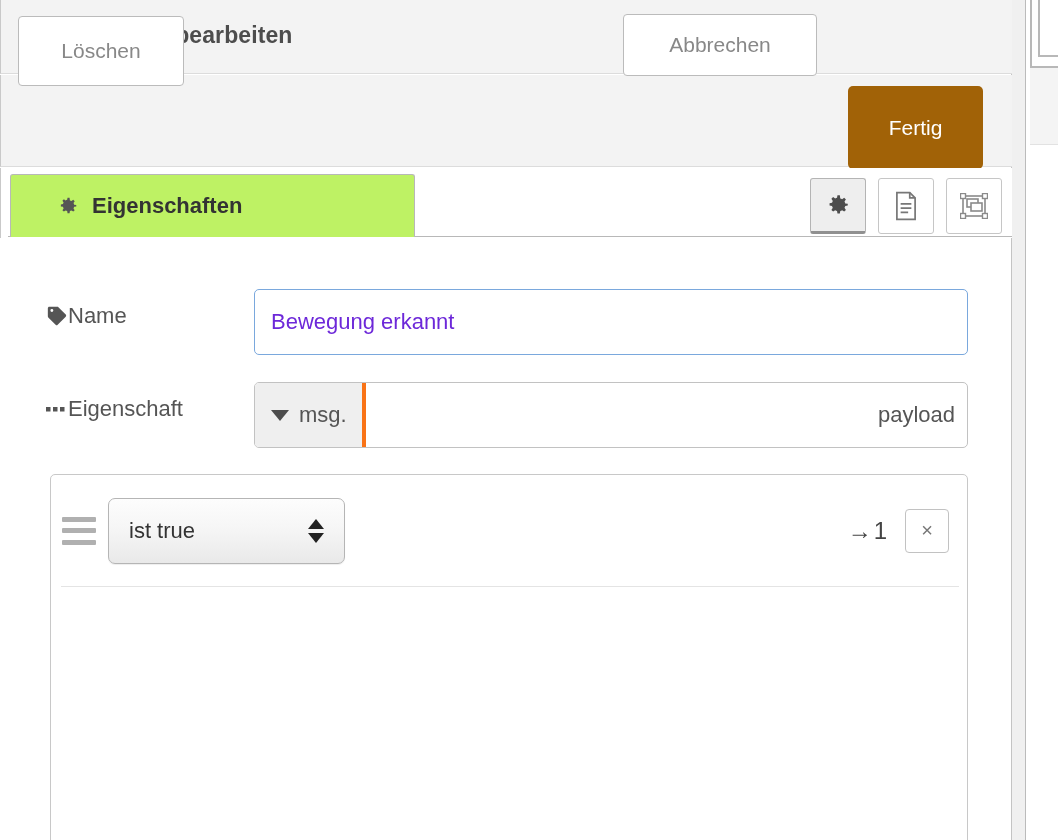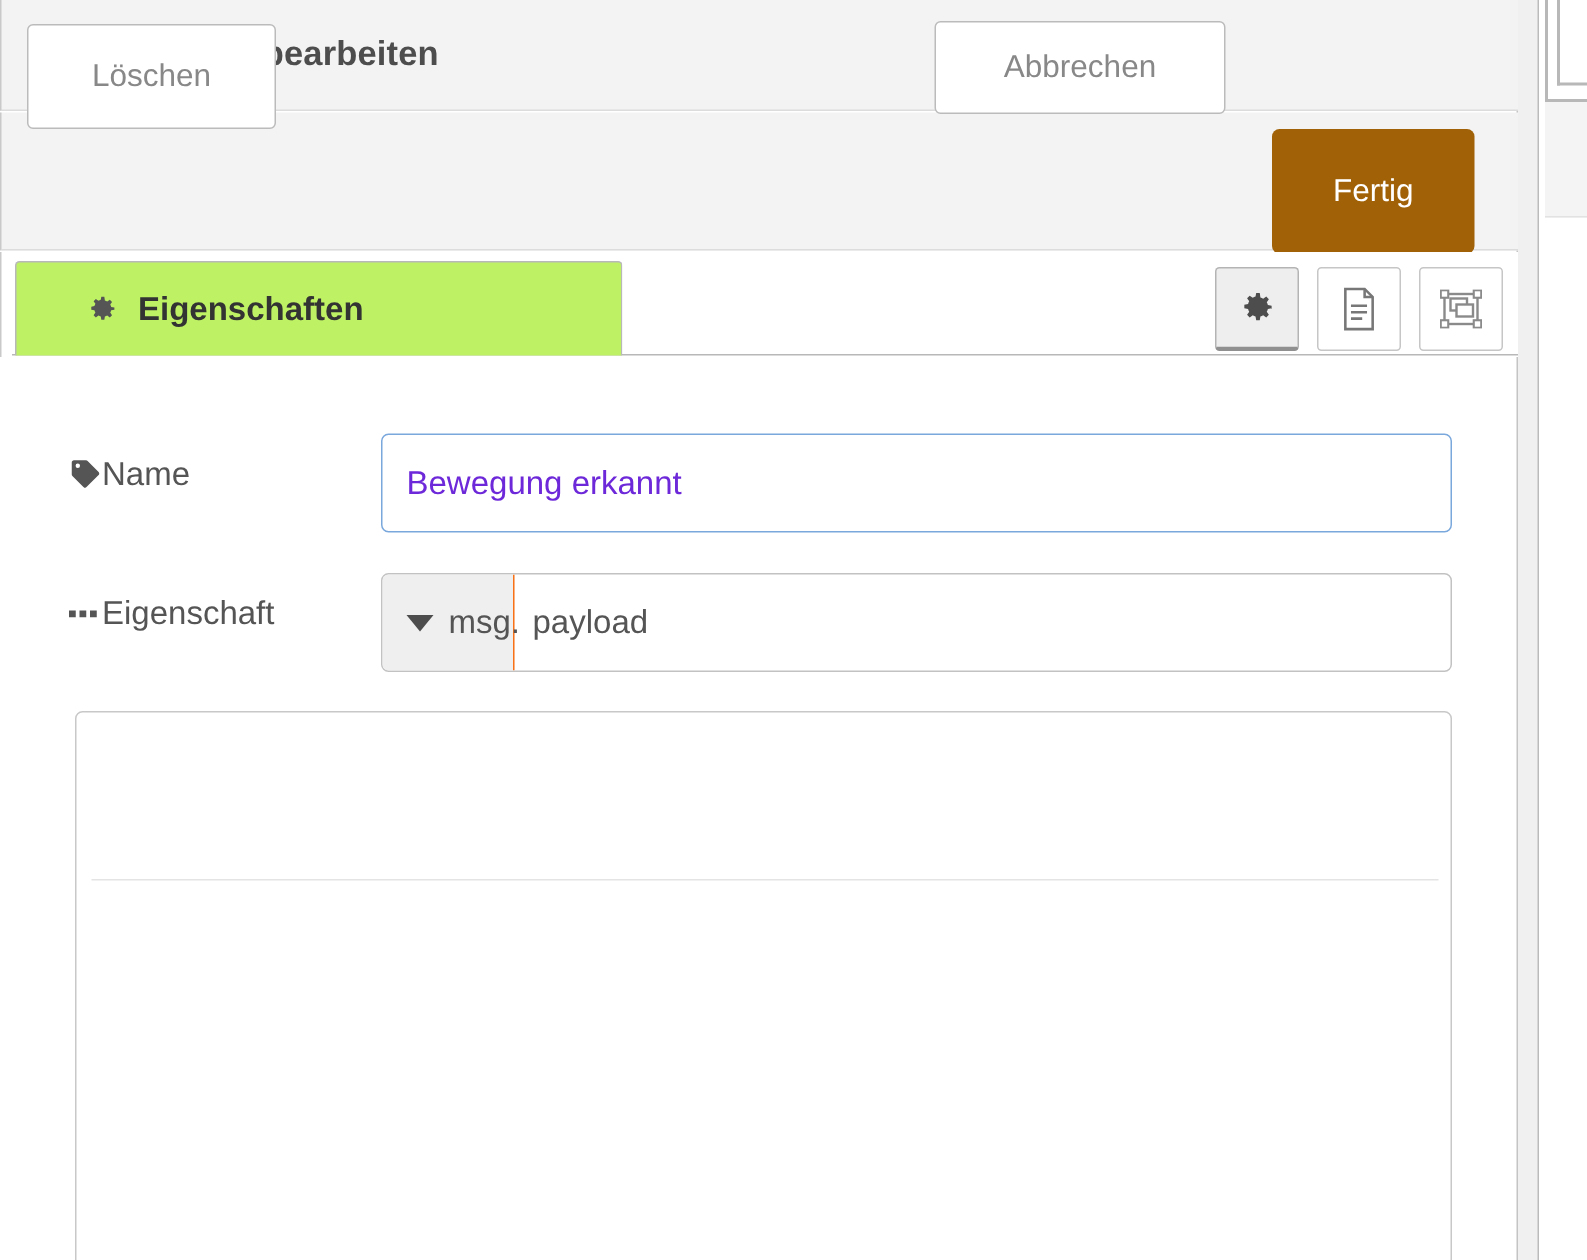--- a/index.html
+++ b/index.html
@@ -223,23 +223,23 @@
     left: 254px; top: 382px;
     width: 714px; height: 66px;
     border: 1px solid #c2c2c2;
     border-radius: 5px;
     background: #ffffff;
     display: flex;
     align-items: stretch;
     overflow: hidden;
   }
   .typed-prefix {
-    width: 88px;
+    width: 111px;
     background: #efefef;
-    border-right: 1px solid #f97316;
+    border-right: 4px solid #f97316;
     display: flex;
     align-items: center;
     cursor: pointer;
   }
   .caret-down {
     margin-left: 16px;
     width: 0; height: 0;
     border-left: 9px solid transparent;
     border-right: 9px solid transparent;
     border-top: 11px solid #4d4d4d;
@@ -251,20 +251,21 @@
   }
   .typed-value {
     flex: 1;
     border: none;
     outline: none;
     background: transparent;
     font-family: "Liberation Sans", sans-serif;
     font-size: 22px;
     color: #555555;
     padding: 0 12px;
+    text-align: right;
   }
 
   
   .rules-box {
     position: absolute;
     left: 50px; top: 474px;
     width: 918px; height: 420px;
     background: #ffffff;
     border: 1px solid #c8c8c8;
     border-radius: 5px;
@@ -463,18 +464,40 @@
     <div class="typed-input">
       <div class="typed-prefix">
         <span class="caret-down"></span>
         <span class="typed-prefix-label">msg.</span>
       </div>
       <input class="typed-value" type="text" value="payload" style="">
     </div>
 
     <div class="rules-box">
 
+      <div class="rule-row">
+        <div class="drag-handle">
+          <span></span>
+            <span></span>
+            <span></span>
+        </div>
+
+        <div class="rule-select">
+          <span class="rule-select-label">ist true</span>
+          <span class="select-arrows">
+            <span class="arrow-up"></span>
+            <span class="arrow-dn"></span>
+          </span>
+        </div>
+
+        <div class="rule-right">
+          <span class="rule-output">
+            <span>→</span><span>1</span>
+          </span>
+          <div class="rule-delete">×</div>
+        </div>
+      </div>
 
       <div class="rule-sep"></div>
     </div>
 
   </div>
 </div>
 
 </body></html>

